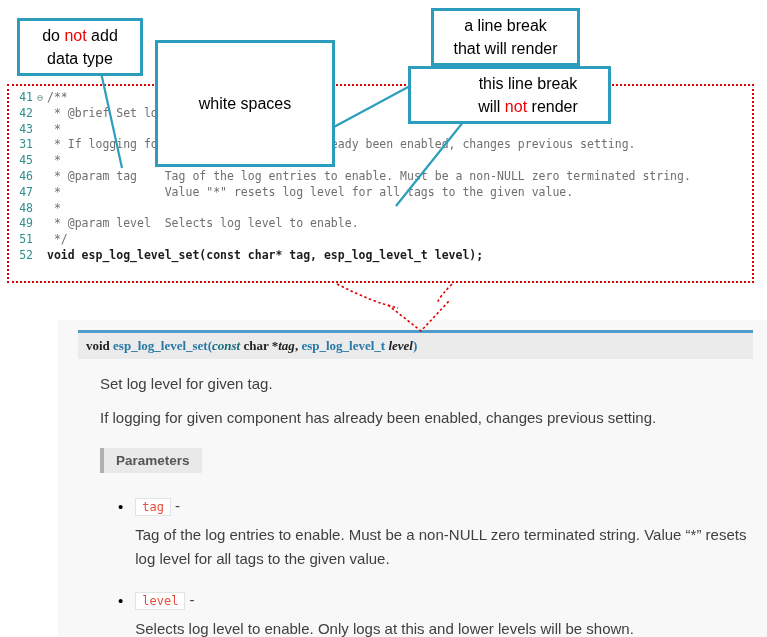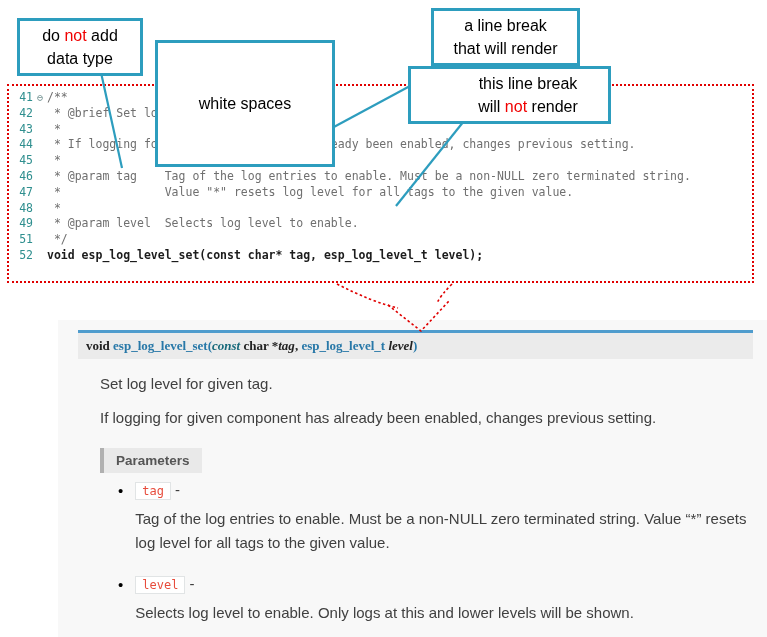--- a/index.html
+++ b/index.html
@@ -35,21 +35,21 @@
              padding:5px 8px;font-family:Liberation Serif, serif;font-size:13px;font-weight:bold;color:#222;}
   .sig-name{color:#2878a8;}
   .sig-const{color:#17697a;font-style:italic;}
   .sig-plain{color:#222;}
   .sig-arg{color:#222;font-style:italic;}
   .sig-type{color:#2878a8;}
   .doc-body{margin:16px 16px 0 42px;font-size:15px;color:#404040;}
   .doc-body p{margin:0 0 17px 0;}
   .doc-body p.desc{margin-bottom:22px;}
   .params-label{display:inline-block;background:#e9e9e9;border-left:4px solid #b0b0b0;
-                padding:5px 12px;font-weight:bold;color:#555;font-size:13.5px;margin-bottom:8px;}
+                padding:5px 12px;font-weight:bold;color:#555;font-size:13.5px;margin-bottom:24px;}
   .param-item{display:flex;gap:12px;margin:0 0 20px 18px;}
   .bullet{flex:none;font-size:15px;color:#000;margin-top:1px;}
   .chip{font-family:"DejaVu Sans Mono",monospace;font-size:12px;color:#e74c3c;background:#fff;
         border:1px solid #e1e4e5;padding:1px 6px;}
   .sep{color:#404040;}
   .param-desc{margin-top:9px;line-height:1.6;max-width:640px;color:#404040;}
 </style>
 </head>
 <body>
 
@@ -87,21 +87,21 @@
 
   <div class="callout" id="callout-4">
     <div>this line break</div>
     <div><span>will </span><span class="red">not</span><span> render</span></div>
   </div>
 
   <div class="codebox">
     <div class="code-row"><span class="ln">41</span><span class="fold">⊖</span><span class="ct">/**</span></div>
     <div class="code-row"><span class="ln">42</span><span class="fold"></span><span class="ct"> * @brief Set log level for given tag</span></div>
     <div class="code-row"><span class="ln">43</span><span class="fold"></span><span class="ct"> *</span></div>
-    <div class="code-row"><span class="ln">44</span><span class="fold"></span><span class="ct"> * If logging for given component has already been enabled, changes previous setting.</span></div>
+    <div class="code-row"><span class="ln">31</span><span class="fold"></span><span class="ct"> * If logging for given component has already been enabled, changes previous setting.</span></div>
     <div class="code-row"><span class="ln">45</span><span class="fold"></span><span class="ct"> *</span></div>
     <div class="code-row"><span class="ln">46</span><span class="fold"></span><span class="ct"> * @param tag    Tag of the log entries to enable. Must be a non-NULL zero terminated string.</span></div>
     <div class="code-row"><span class="ln">47</span><span class="fold"></span><span class="ct"> *               Value "*" resets log level for all tags to the given value.</span></div>
     <div class="code-row"><span class="ln">48</span><span class="fold"></span><span class="ct"> *</span></div>
     <div class="code-row"><span class="ln">49</span><span class="fold"></span><span class="ct"> * @param level  Selects log level to enable.</span></div>
     <div class="code-row"><span class="ln">51</span><span class="fold"></span><span class="ct"> */</span></div>
     <div class="code-row strong"><span class="ln">52</span><span class="fold"></span><span class="ct">void esp_log_level_set(const char* tag, esp_log_level_t level);</span></div>
   </div>
 
   <div class="doc-panel">

